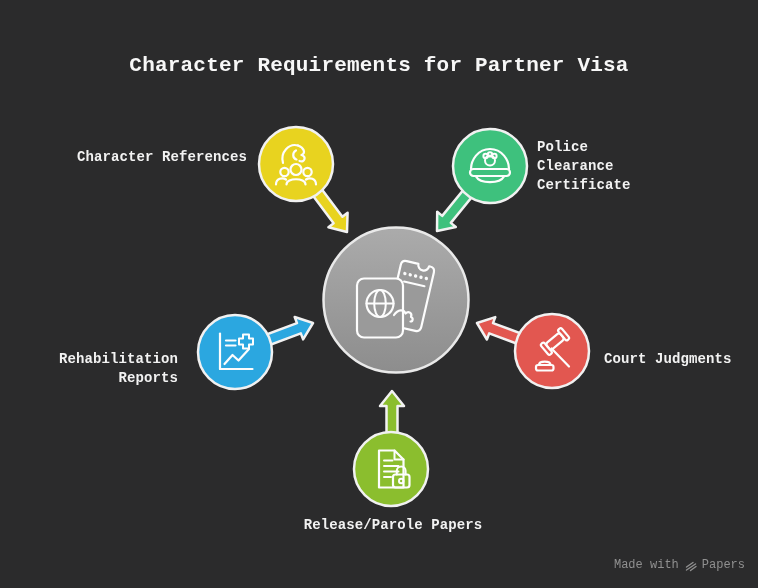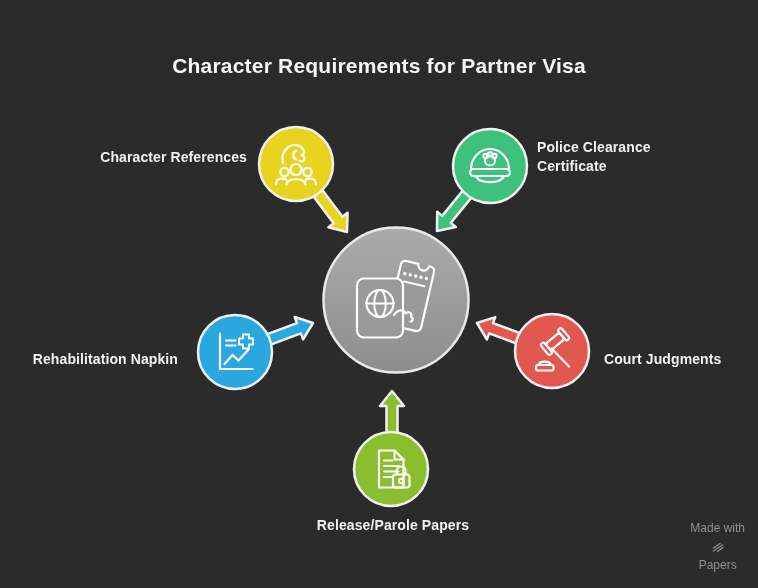--- a/index.html
+++ b/index.html
@@ -1,36 +1,36 @@
 <!DOCTYPE html>
 <html><head>
 <meta charset="utf-8">
 <style>
   html,body{margin:0;padding:0;background:#2b2b2c;}
   .canvas{
     position:relative;width:758px;height:588px;background:#2b2b2c;
-    font-family:Liberation Sans, sans-serif;overflow:hidden;
+    font-family:Liberation Mono, monospace;overflow:hidden;
   }
   .title{
     position:absolute;top:54px;left:0;width:100%;text-align:center;
     font-size:21px;font-weight:700;color:#f7f7f7;letter-spacing:.2px;
   }
   .node-label{
     position:absolute;font-size:14px;font-weight:700;color:#f2f2f2;
     line-height:19px;letter-spacing:.1px;
   }
   .lbl-character{left:57px;top:148px;width:190px;text-align:right;}
   .lbl-police{left:537px;top:138px;width:125px;text-align:left;}
   .lbl-rehab{left:0px;top:350px;width:178px;text-align:right;}
   .lbl-court{left:604px;top:350px;width:150px;text-align:left;}
   .lbl-release{left:293px;top:516px;width:200px;text-align:center;}
   svg.diagram{position:absolute;left:0;top:0;}
   .footer{
     position:absolute;right:13px;bottom:16px;display:flex;align-items:center;gap:5px;
-    font-size:12px;color:#909090;font-weight:400;flex-direction:column;
+    font-size:12px;color:#909090;font-weight:400;
   }
   .arrow{stroke:#f2f2f2;stroke-width:2.5;stroke-linejoin:round;}
   .bubble{stroke:#f1f1f1;stroke-width:2.5;}
   .icon{stroke:#fdfdfd;stroke-width:2.2;fill:none;stroke-linecap:round;stroke-linejoin:round;}
   .icon-thin{stroke:#fdfdfd;stroke-width:2;fill:none;stroke-linecap:round;stroke-linejoin:round;}
   .gfill{fill:#9a9a9a;}
 </style>
 </head>
 <body>
 
@@ -129,21 +129,21 @@
       <path class="icon-thin" d="M17,26.5 H31.5"></path>
       <path class="icon-thin" d="M17,32 H24"></path>
       <path class="icon-thin" d="M29.8,29.5 V25.8 a4.4,4.4 0 0 1 8.8,0 V29.5"></path>
       <rect class="icon" x="26" y="29.5" width="16.5" height="13" rx="2.5" fill="#8bbe2e"></rect>
       <circle class="icon-thin" cx="34.2" cy="36" r="2.2"></circle>
     </g>
   </svg>
 
   <div class="node-label lbl-police">Police Clearance Certificate</div>
   <div class="node-label lbl-character">Character References</div>
-  <div class="node-label lbl-rehab">Rehabilitation Napkin</div>
+  <div class="node-label lbl-rehab">Rehabilitation Reports</div>
   <div class="node-label lbl-release">Release/Parole Papers</div>
   <div class="node-label lbl-court">Court Judgments</div>
 
   <div class="footer">
     <span>Made with</span>
     <svg width="13" height="13" viewBox="0 0 13 13">
       <path d="M2.5,8 L9,3.5 M2.5,11 L11.5,5 M6.5,11.5 L12,7.5" stroke="#909090" stroke-width="1.4" fill="none" stroke-linecap="round"></path>
     </svg>
     <span>Papers</span>
   </div>

